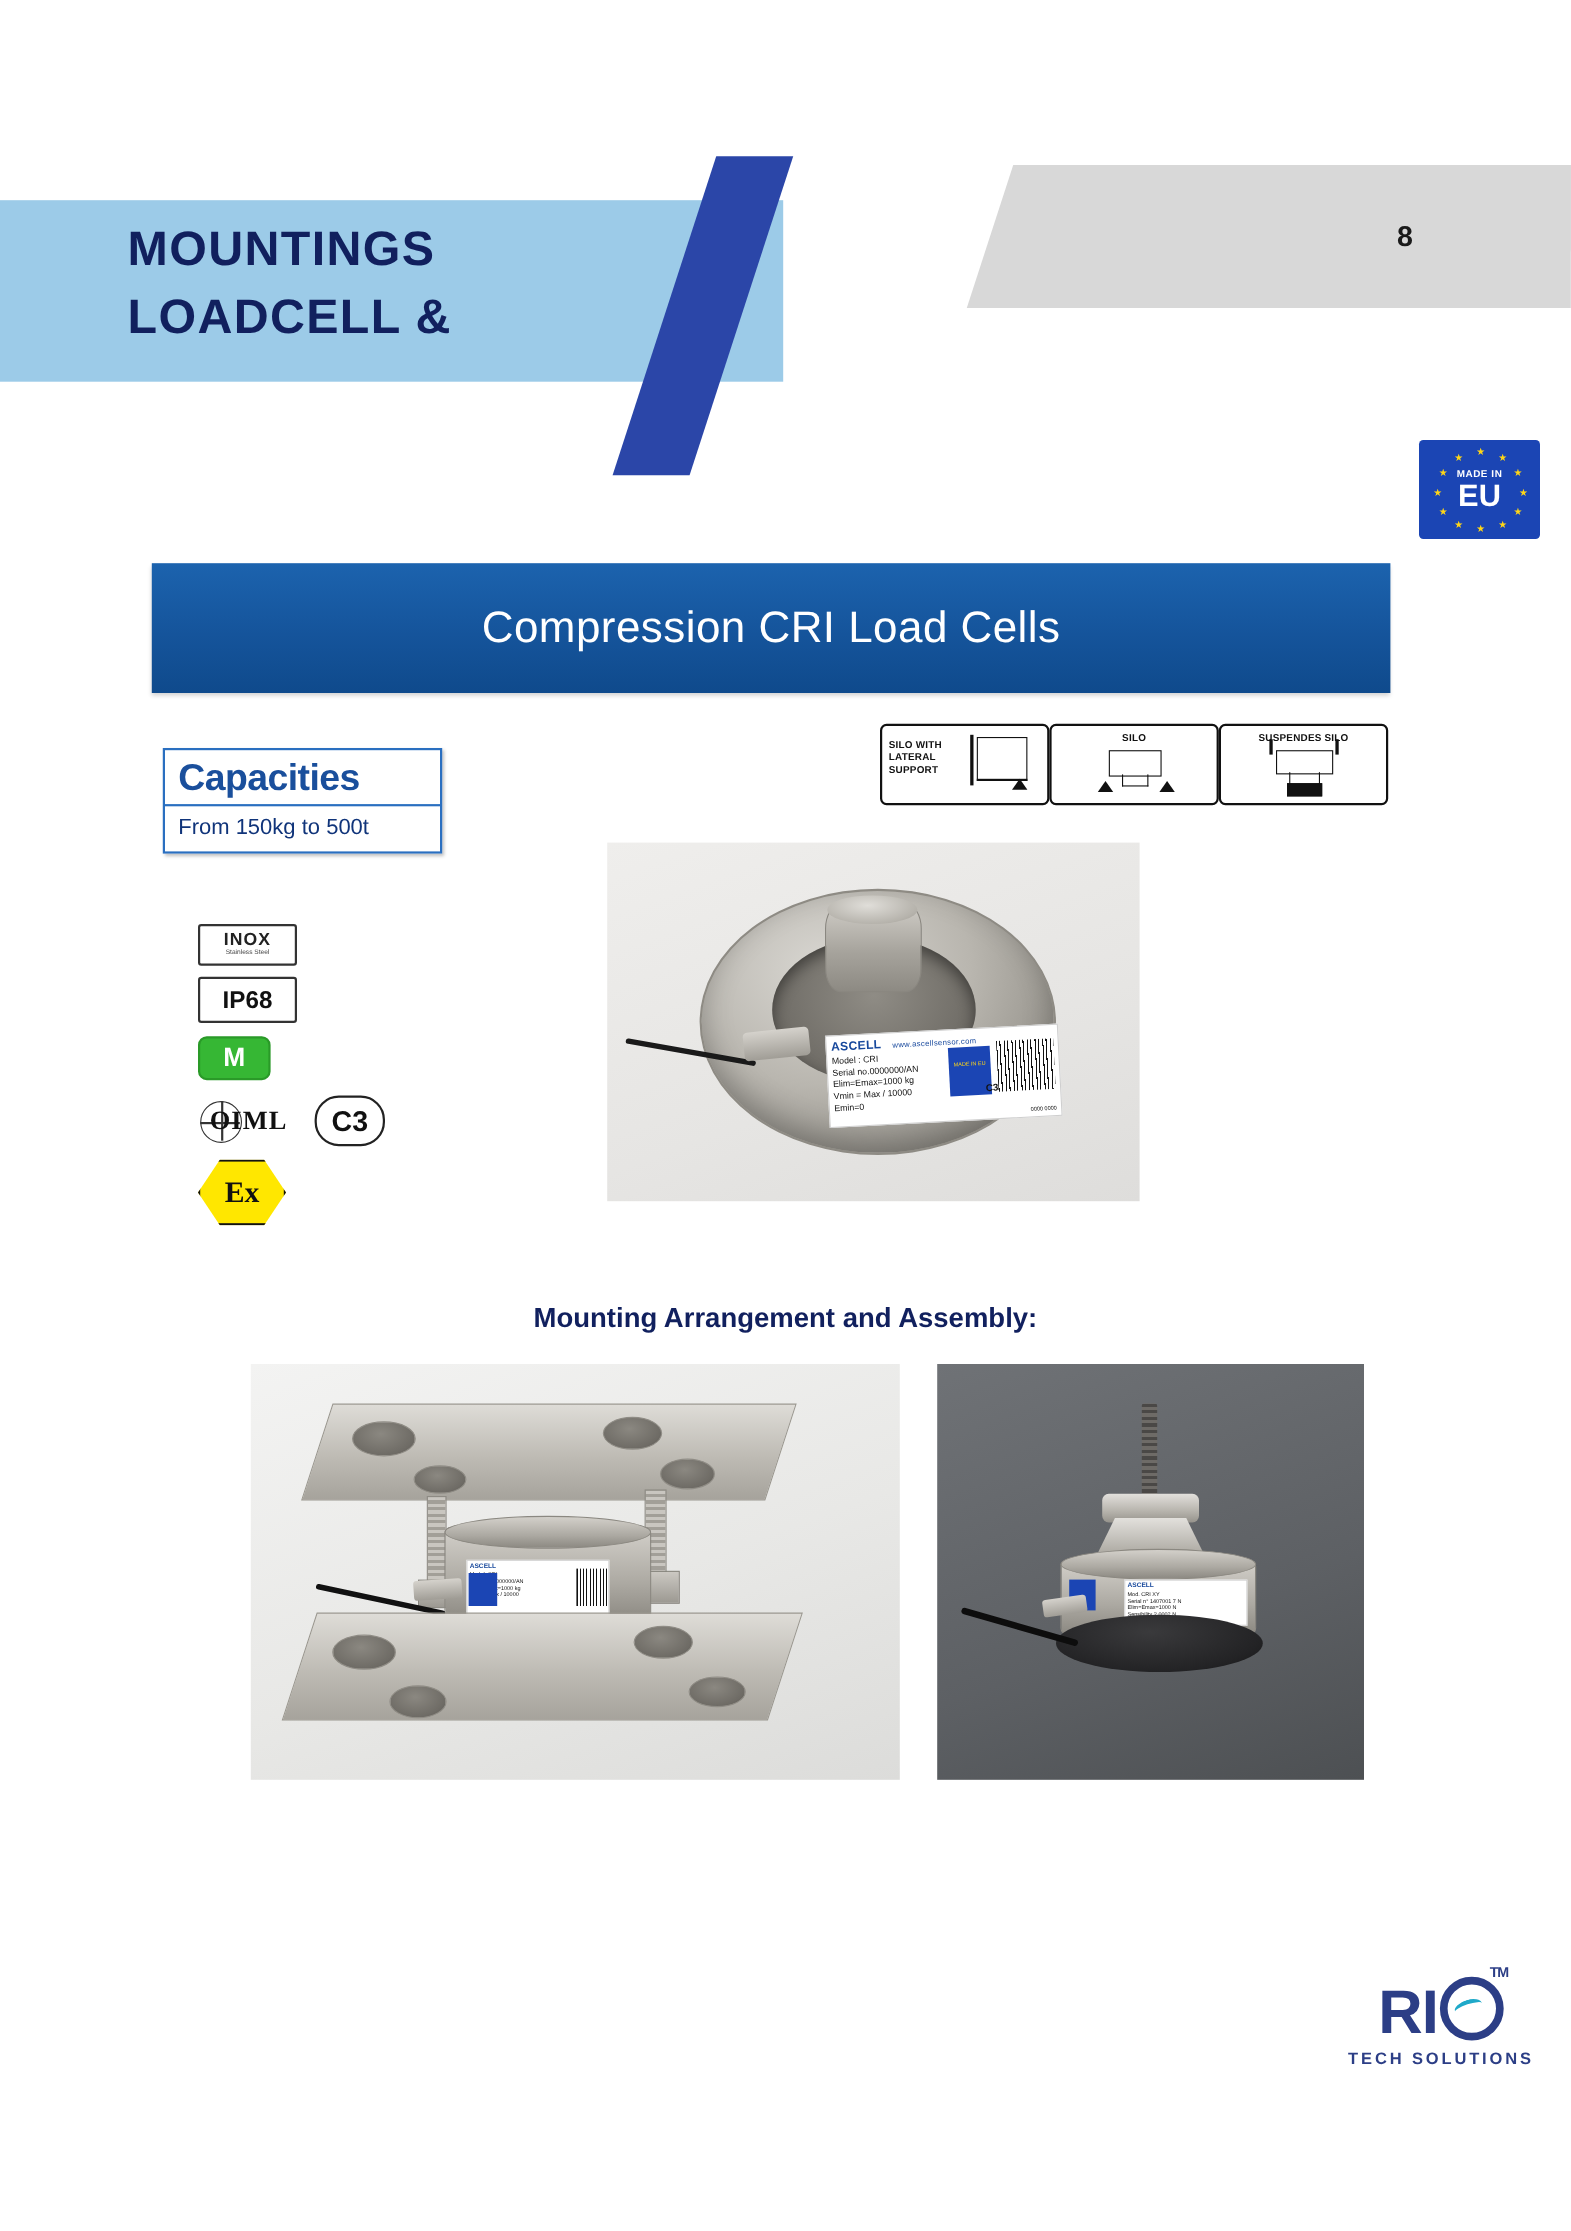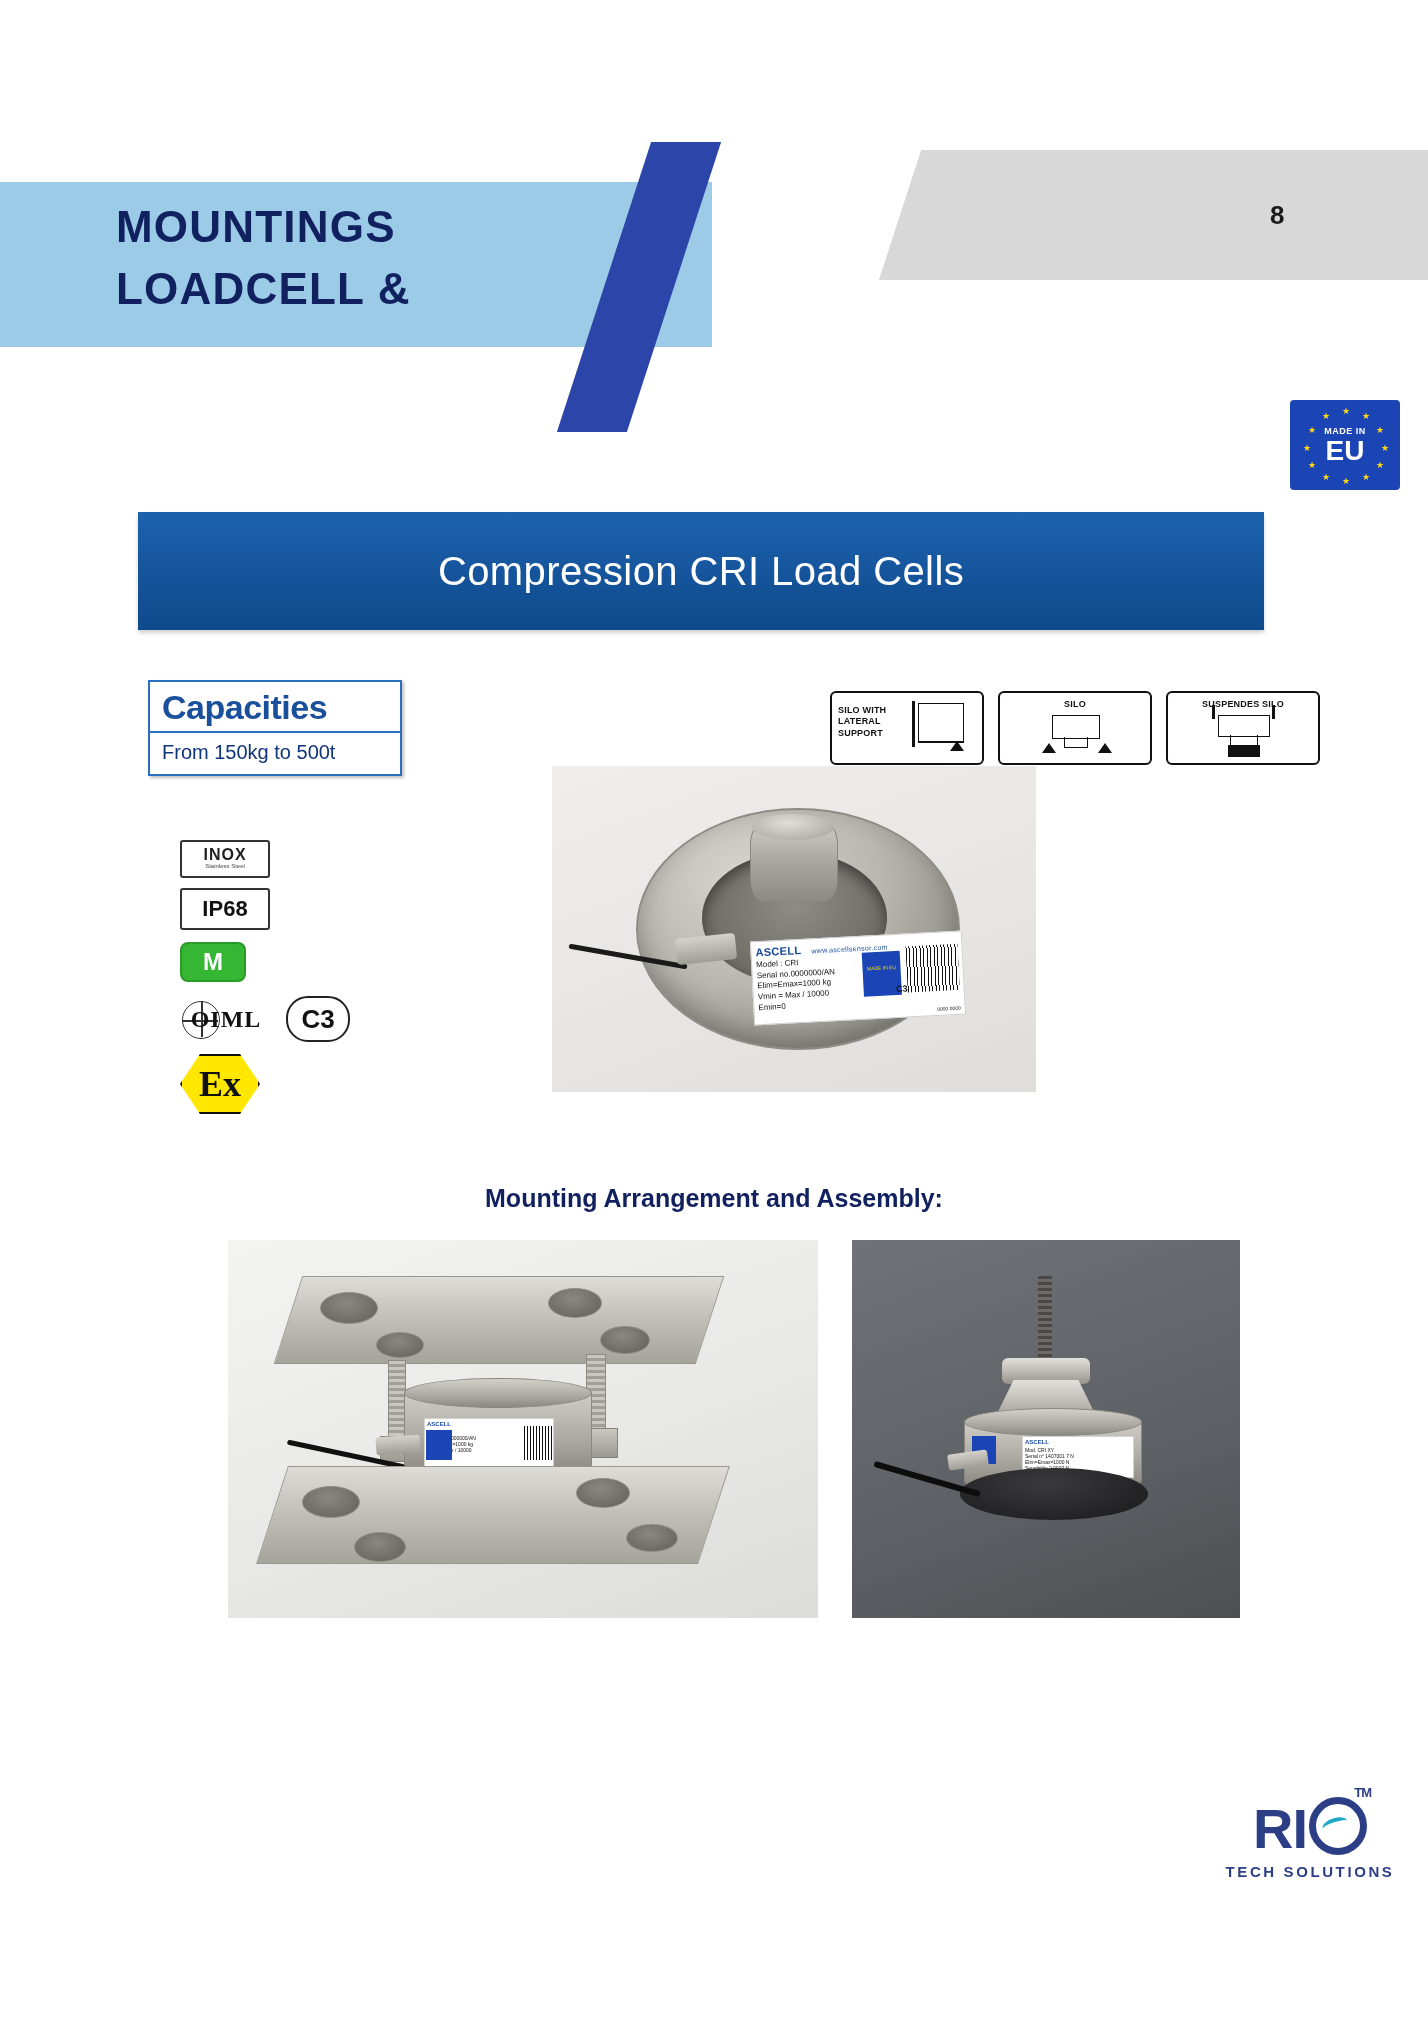--- a/index.html
+++ b/index.html
@@ -280,34 +280,33 @@
   .cert-ex {
     margin-top: 12px;
     width: 76px;
     height: 56px;
     background: #ffe700;
     border: 2px solid #111;
     clip-path: polygon(25% 0%, 75% 0%, 100% 50%, 75% 100%, 25% 100%, 0% 50%);
     display: flex;
     align-items: center;
     justify-content: center;
-    font-size: 36px;
+    font-size: 27px;
     font-weight: bold;
     color: #111;
     font-family: "Liberation Serif", serif;
   }
 
   
   .app-icons {
     position: absolute;
-    left: 830px;
+    left: 800px;
     top: 658px;
     display: flex;
-    gap: 14px;
-    margin-top: 33px;
+    gap: 0;
   }
   .app-icon {
     border: 2px solid #111;
     border-radius: 6px;
     background: #ffffff;
     width: 150px;
     height: 70px;
     position: relative;
     overflow: hidden;
   }

